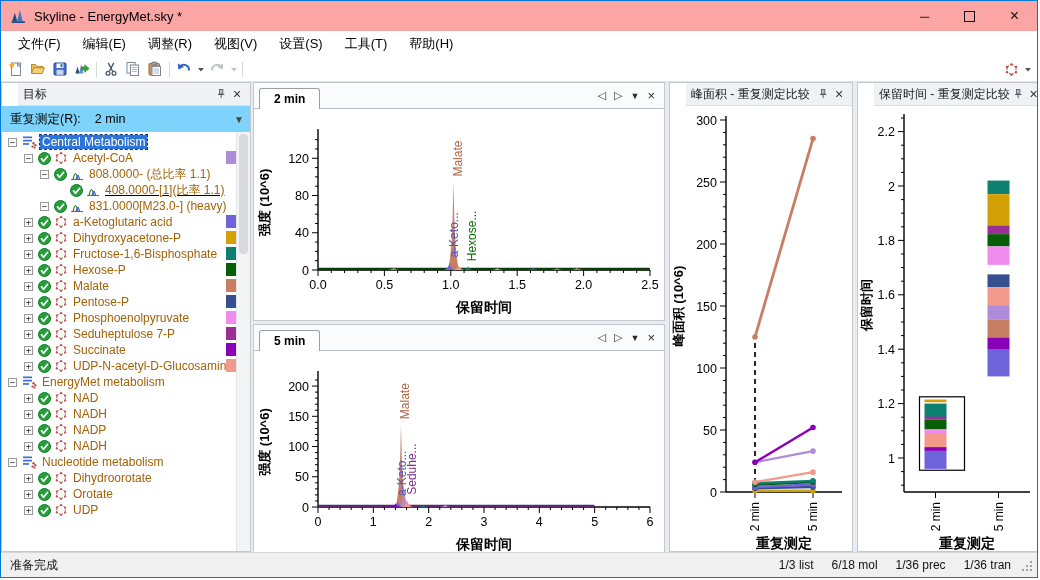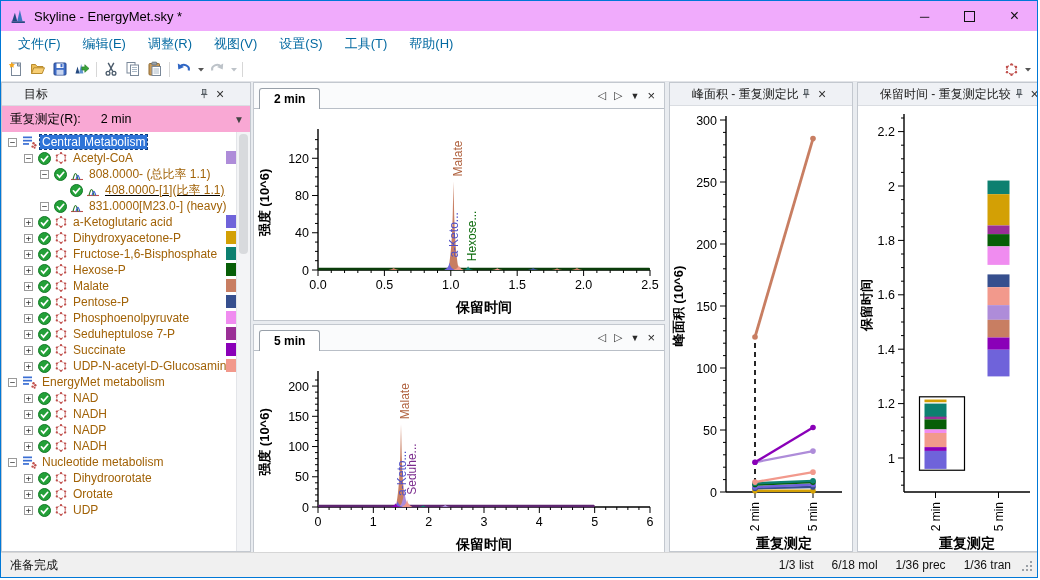--- a/index.html
+++ b/index.html
@@ -1,42 +1,42 @@
 <!DOCTYPE html>
 <html><head>
 <meta charset="utf-8">
 <style>
   html,body{margin:0;padding:0;background:#fff;}
   body{width:1040px;height:580px;font-family:"Liberation Sans","DejaVu Sans",sans-serif;-webkit-font-smoothing:antialiased;}
   .window{width:1038px;height:578px;border:1px solid #0078D7;display:flex;flex-direction:column;background:#fff;box-sizing:border-box;}
   
-  .titlebar{height:30px;display:flex;align-items:center;padding-left:9px;font-size:13px;color:#000;background:#f0abfc;flex:none;}
+  .titlebar{height:30px;display:flex;align-items:center;padding-left:9px;font-size:13px;color:#000;background:#fca5a5;flex:none;}
   .titlebar .appicon{width:17px;height:17px;margin-right:7px;flex:none;}
   .win-controls{margin-left:auto;display:flex;height:30px;}
   .win-btn{width:45px;height:30px;display:flex;align-items:center;justify-content:center;font-size:13px;color:#111;}
   .win-btn .sq{width:9px;height:9px;border:1px solid #111;display:block;}
   
   .menubar{height:26px;display:flex;align-items:center;font-size:13px;background:#fff;flex:none;padding-left:6px;}
-  .menu-item{padding:3px 11px;color:#0369a1;}
+  .menu-item{padding:3px 11px;color:#000000;}
   
   .toolbar{height:24px;display:flex;align-items:center;background:#fff;border-bottom:1px solid #E2E4E8;flex:none;padding:0 4px;}
   .tb-icon{width:22px;height:22px;display:flex;align-items:center;justify-content:center;}
   .tb-drop{width:11px;height:22px;display:flex;align-items:center;justify-content:center;}
   .tb-sep{width:1px;height:15px;background:#D7D7D7;margin:0 3px;}
   .tb-spring{flex:1;}
   
   .main{flex:1;display:flex;background:#E9ECF0;overflow:hidden;}
   .vsplit{flex:none;background:#E9ECF0;}
   .panel{background:#fff;border:1px solid #C3C8CF;box-sizing:border-box;display:flex;flex-direction:column;}
-  .panel-header{height:22px;flex:none;background:#EFF1F5;border-bottom:1px solid #DADDE2;display:flex;align-items:center;font-size:12px;color:#1a1a1a;padding:0 22px;}
+  .panel-header{height:22px;flex:none;background:#EFF1F5;border-bottom:1px solid #DADDE2;display:flex;align-items:center;font-size:12px;color:#1a1a1a;padding:0 5px;margin-left:16px;}
   .panel-header .ph-title{flex:1;white-space:nowrap;overflow:hidden;}
   .ph-btn{width:16px;height:16px;display:flex;align-items:center;justify-content:center;color:#333;font-size:12px;}
   
   .targets{width:250px;flex:none;}
-  .replicate-row{height:26px;flex:none;display:flex;align-items:center;font-size:12.5px;padding:0 2px 0 8px;background:#f9a8d4;gap:12px;}
+  .replicate-row{height:26px;flex:none;display:flex;align-items:center;font-size:12.5px;padding:0 2px 0 8px;background:#7dd3fc;gap:6px;}
   .combo{flex:1;height:22px;display:flex;align-items:center;padding:0 4px 0 8px;color:#000;}
   .combo .val{flex:1;}
   .combo .arr{color:#444;font-size:10px;}
   .tree{flex:1;position:relative;overflow:hidden;font-size:12px;padding-top:1px;}
   .tree-inner{position:absolute;left:0;top:2px;right:13px;}
   .trow{height:16px;display:flex;align-items:center;position:relative;white-space:nowrap;}
   .exp{width:9px;height:9px;flex:none;border:1px solid #9A9A9A;background:#fff;font-size:9px;line-height:7px;text-align:center;color:#333;margin-right:5px;box-sizing:border-box;font-family:"DejaVu Sans Mono",monospace;}
   .exp-sp{width:9px;flex:none;margin-right:5px;}
   .ticon{flex:none;margin-right:3px;display:flex;}
   .tlabel{padding:0 2px;color:#a16207;}

